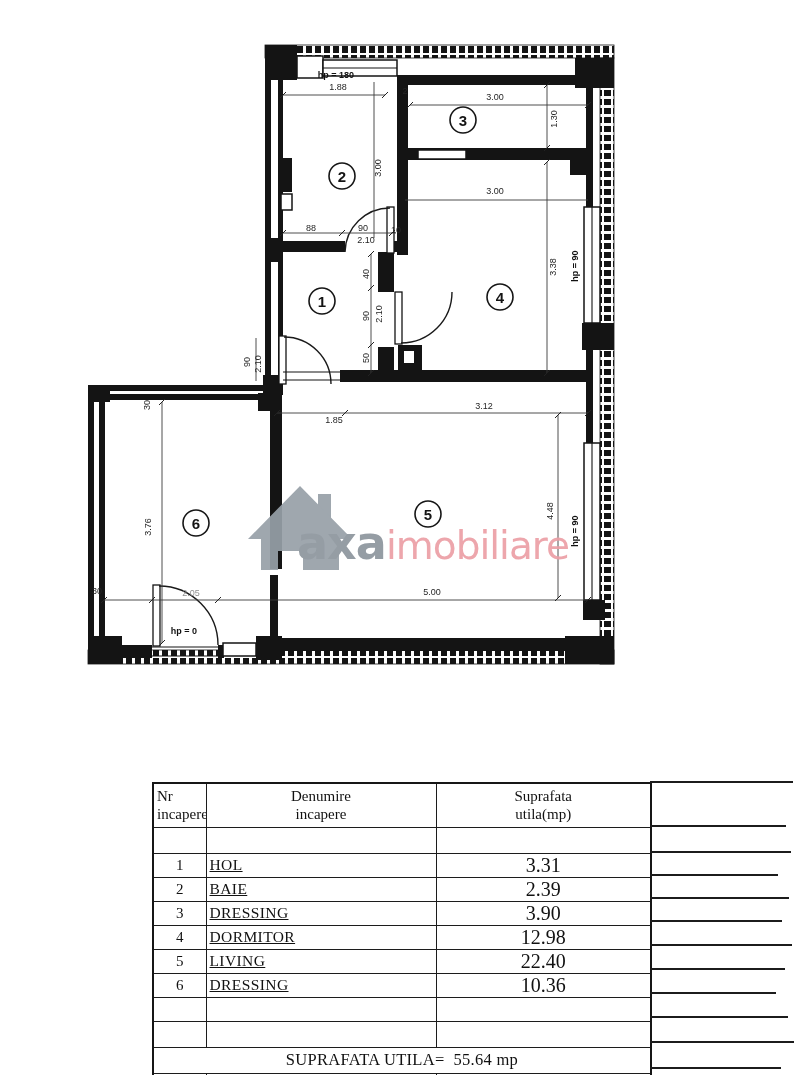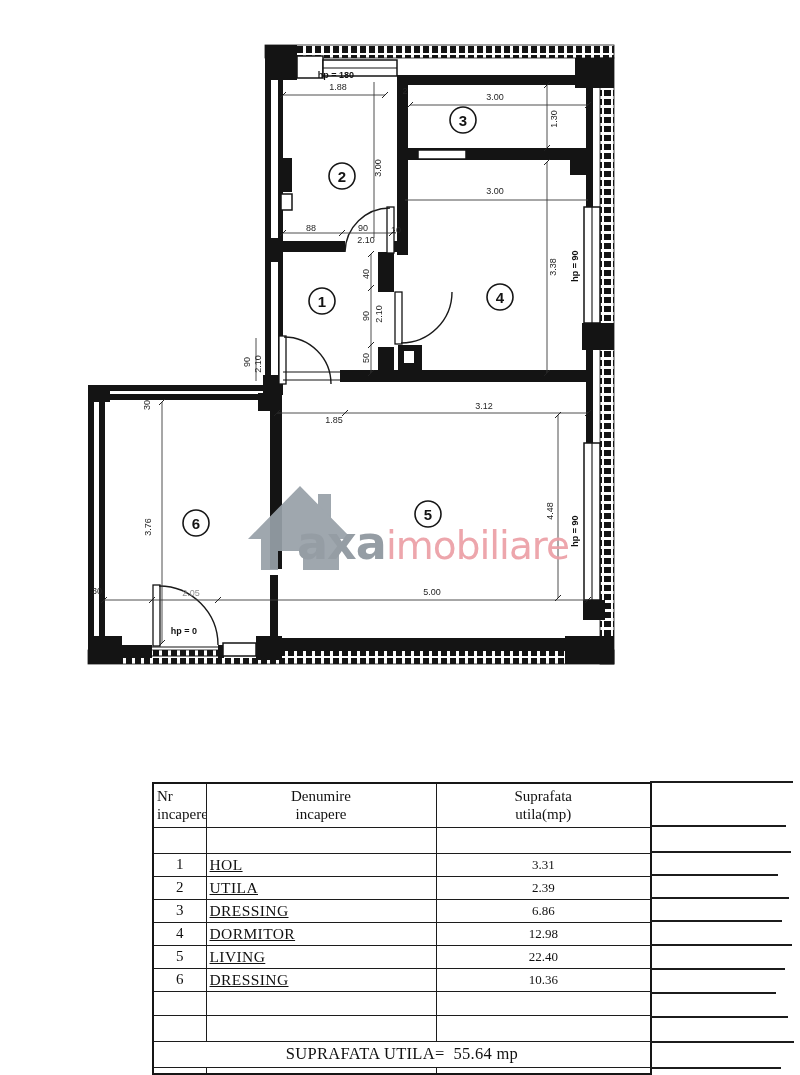--- a/index.html
+++ b/index.html
@@ -34,21 +34,21 @@
   tr.gap{height:26px;}
   tr.data{height:23px;}
   tr.empty1{height:24px;}
   tr.empty2{height:26px;}
   tr.total{height:26px;}
   tr.stub{height:7px;}
   .hdr th{font-size:15px;text-align:center;line-height:1.25;}
   .hdr th.h1{text-align:left;}
   td.nr{text-align:center;font-size:15px;}
   td.nm{text-align:left;font-size:15.5px;padding-left:5px;letter-spacing:.4px;text-decoration:underline;}
-  td.ar{text-align:center;font-size:13px;}
+  td.ar{text-align:center;font-size:20px;}
   tr.total td{text-align:center;font-size:16.5px;letter-spacing:.3px;}
   .ext{position:absolute;left:650px;height:2px;background:#1c1c1c;}
 </style>
 </head>
 <body>
 
 <div id="page">
 
   <svg id="plan-svg" width="800" height="700" viewBox="0 0 800 700" xmlns="http://www.w3.org/2000/svg">
     <defs>
@@ -243,27 +243,27 @@
         </tr>
     </thead>
     <tbody id="rows">
         <tr class="data">
           <td class="nr">1</td>
           <td class="nm">HOL</td>
           <td class="ar">3.31</td>
         </tr>
         <tr class="data">
           <td class="nr">2</td>
-          <td class="nm">UTILA</td>
+          <td class="nm">BAIE</td>
           <td class="ar">2.39</td>
         </tr>
         <tr class="data">
           <td class="nr">3</td>
           <td class="nm">DRESSING</td>
-          <td class="ar">6.86</td>
+          <td class="ar">3.90</td>
         </tr>
         <tr class="data">
           <td class="nr">4</td>
           <td class="nm">DORMITOR</td>
           <td class="ar">12.98</td>
         </tr>
         <tr class="data">
           <td class="nr">5</td>
           <td class="nm">LIVING</td>
           <td class="ar">22.40</td>

